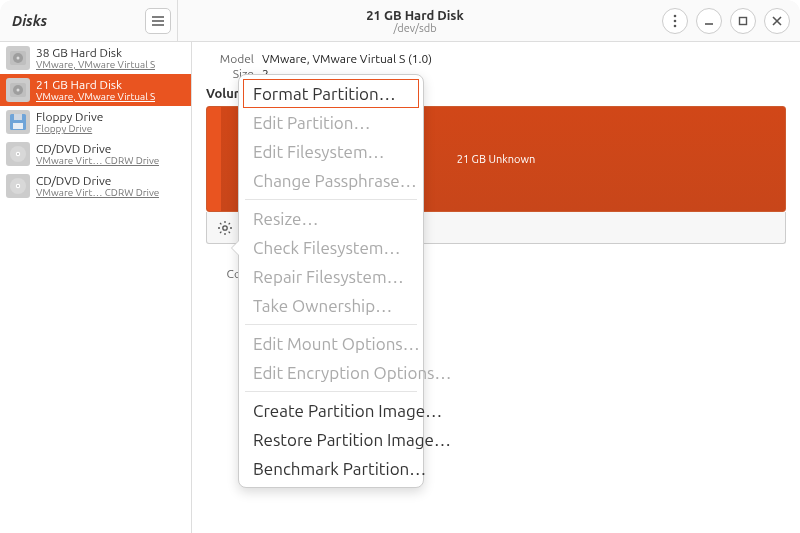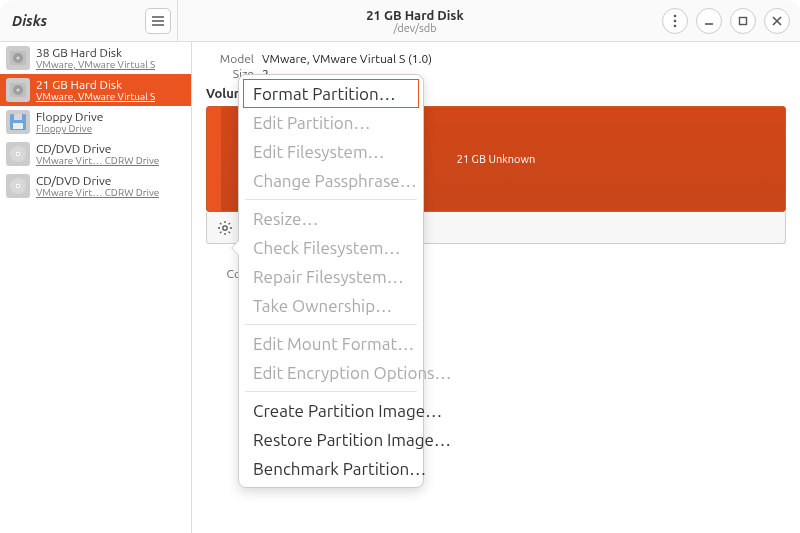--- a/index.html
+++ b/index.html
@@ -193,19 +193,19 @@
 <div class="mi hl">Format Partition…</div>
     <div class="mi disabled">Edit Partition…</div>
     <div class="mi disabled">Edit Filesystem…</div>
     <div class="mi disabled">Change Passphrase…</div>
     <div class="msep"></div>
     <div class="mi disabled">Resize…</div>
     <div class="mi disabled">Check Filesystem…</div>
     <div class="mi disabled">Repair Filesystem…</div>
     <div class="mi disabled">Take Ownership…</div>
     <div class="msep"></div>
-    <div class="mi disabled">Edit Mount Format…</div>
+    <div class="mi disabled">Edit Mount Options…</div>
     <div class="mi disabled">Edit Encryption Options…</div>
     <div class="msep"></div>
     <div class="mi">Create Partition Image…</div>
     <div class="mi">Restore Partition Image…</div>
     <div class="mi">Benchmark Partition…</div>
   </div>
 
 </body></html>

